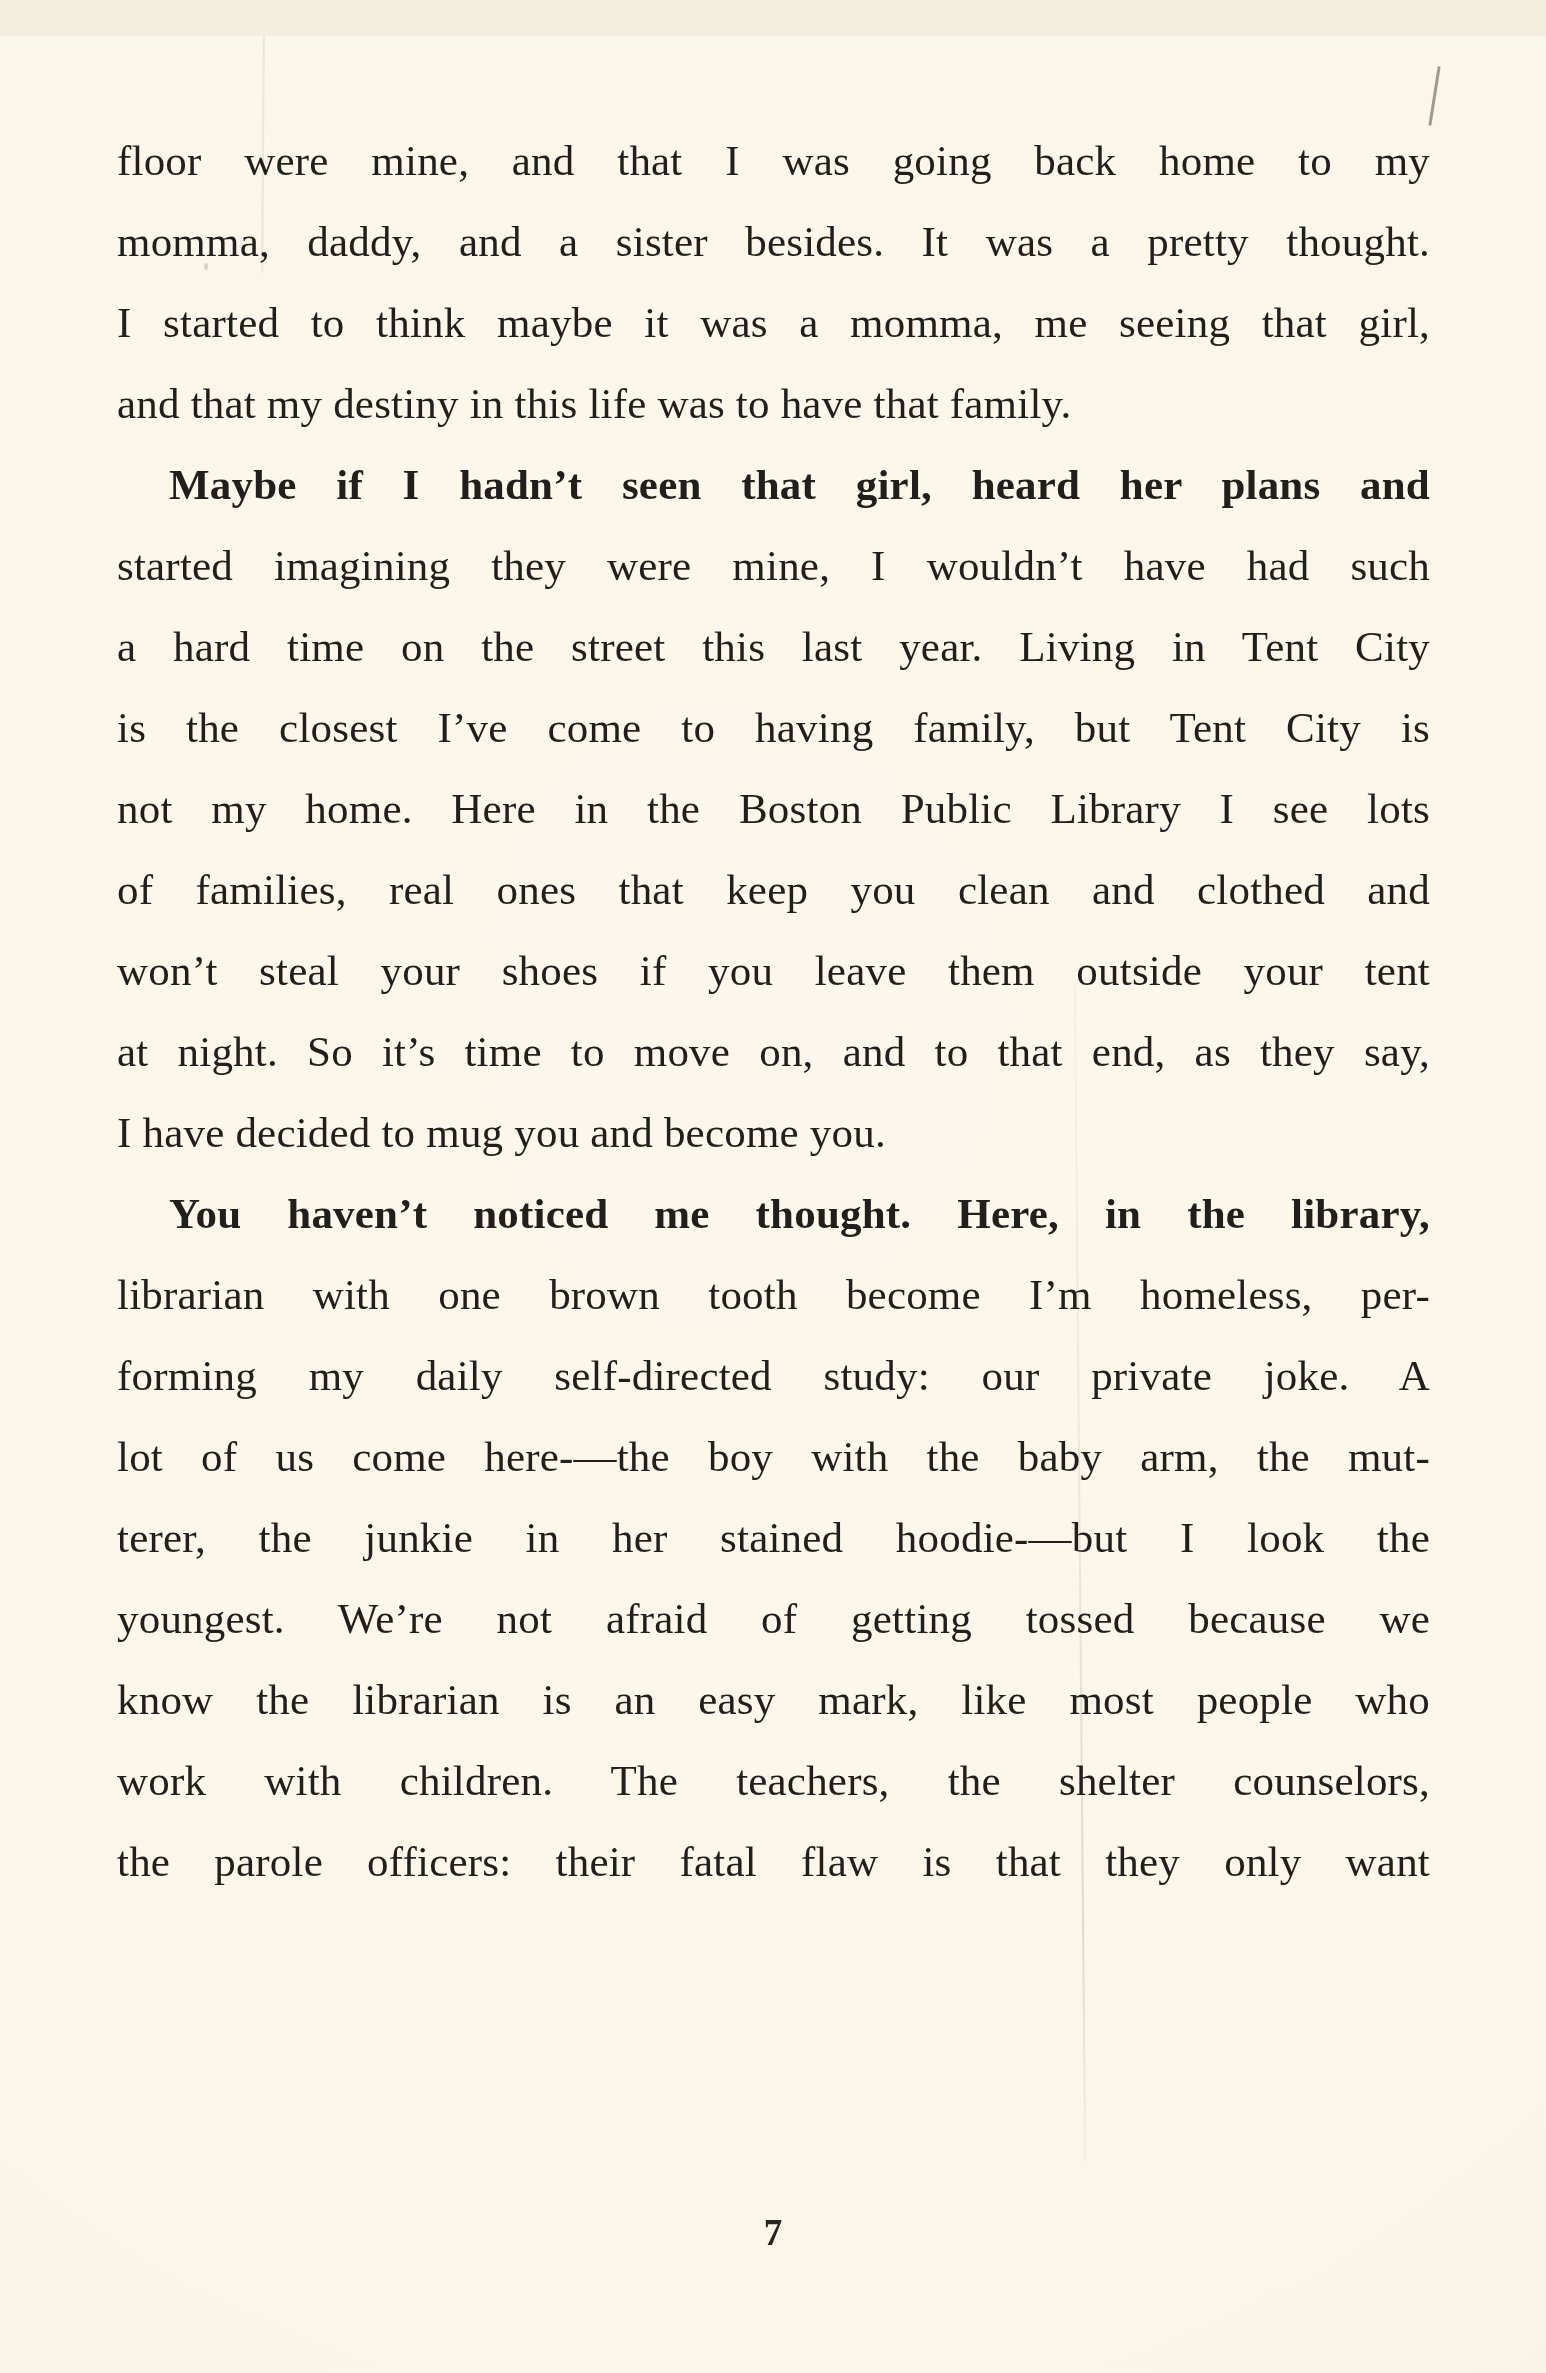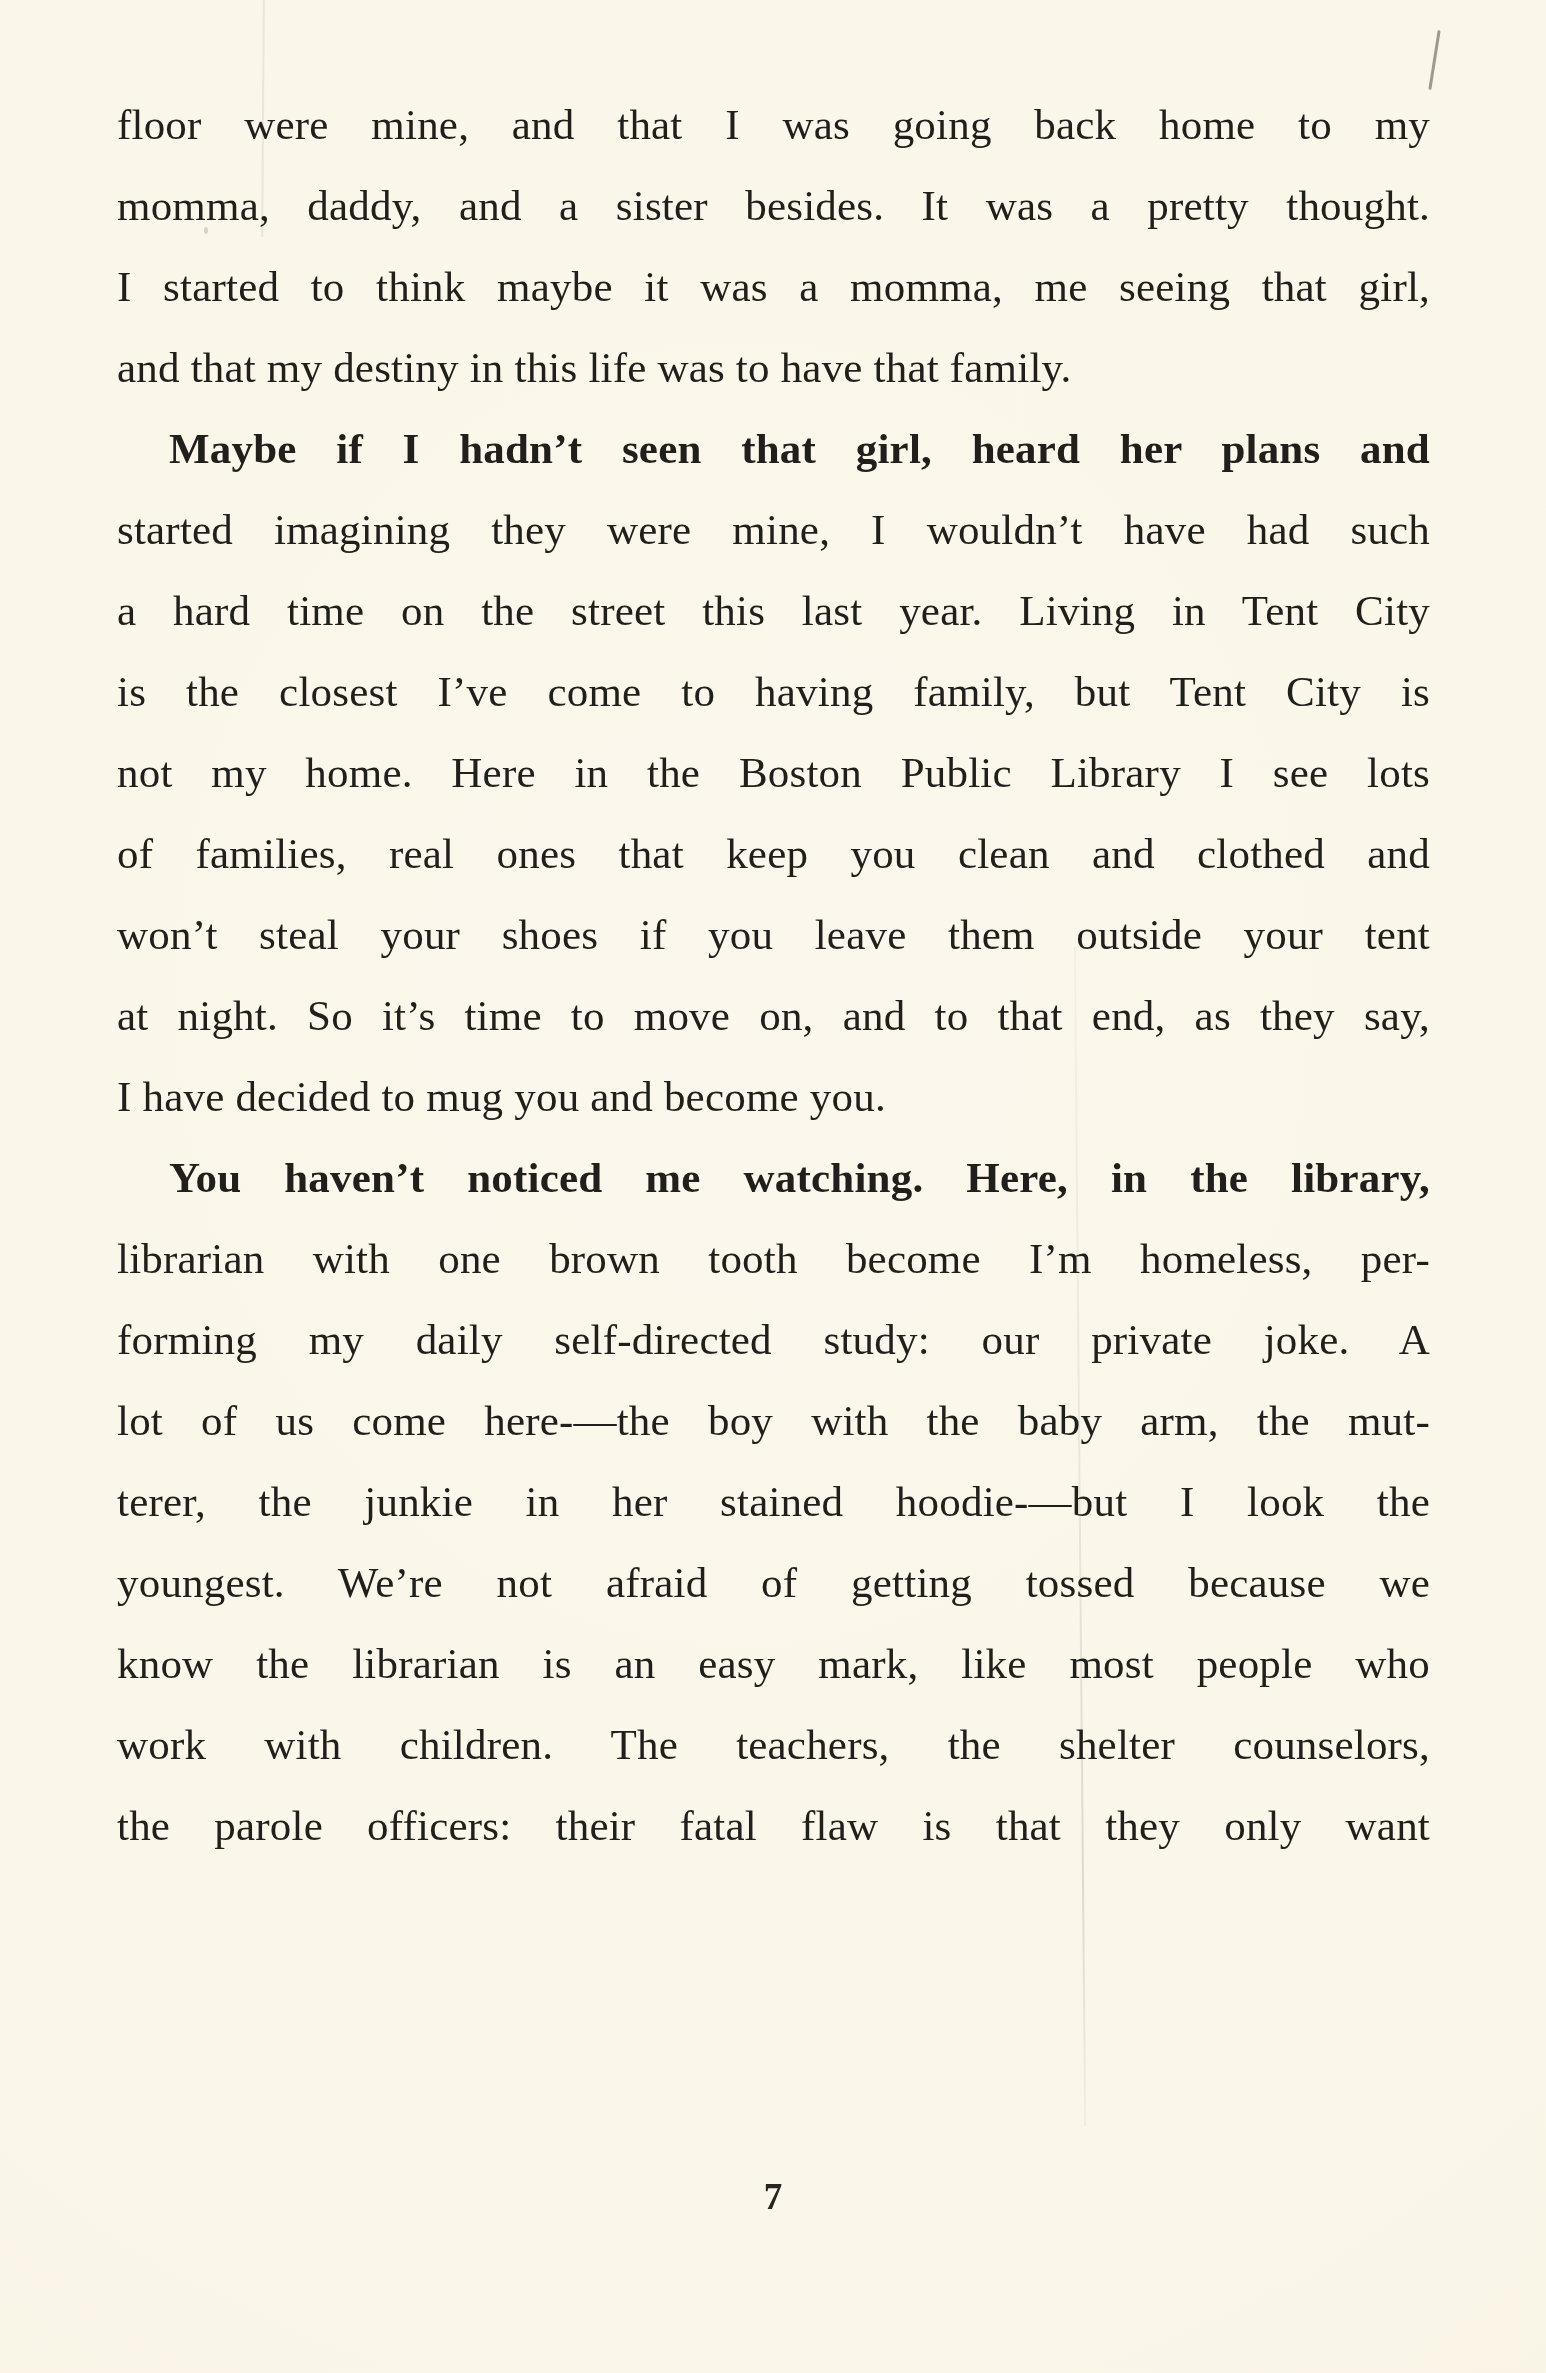--- a/index.html
+++ b/index.html
@@ -12,20 +12,21 @@
     background: #f3eedd;
     position: relative;
     font-family: "Liberation Serif", serif;
   }
   .page {
     position: absolute;
     inset: 0;
     overflow: hidden;
     background:
       radial-gradient(ellipse 120% 90% at 48% 42%, #fbf7ec 0%, #faf6e9 55%, #f8f3e4 100%);
+    margin-top: 36px;
   }
   .text-block {
     position: absolute;
     left: 117px;
     top: 84px;
     width: 1313px;
     color: #201f1c;
     font-size: 43px;
     line-height: 81px;
     letter-spacing: 0.2px;
@@ -112,21 +113,21 @@
       <div class="line flush">and that my destiny in this life was to have that family.</div>
       <div class="line indent">Maybe if I hadn’t seen that girl, heard her plans and</div>
       <div class="line">started imagining they were mine, I wouldn’t have had such</div>
       <div class="line">a hard time on the street this last year. Living in Tent City</div>
       <div class="line">is the closest I’ve come to having family, but Tent City is</div>
       <div class="line">not my home. Here in the Boston Public Library I see lots</div>
       <div class="line">of families, real ones that keep you clean and clothed and</div>
       <div class="line">won’t steal your shoes if you leave them outside your tent</div>
       <div class="line">at night. So it’s time to move on, and to that end, as they say,</div>
       <div class="line flush">I have decided to mug you and become you.</div>
-      <div class="line indent">You haven’t noticed me watching. Here, in the library,</div>
+      <div class="line indent">You haven’t noticed me thought. Here, in the library,</div>
       <div class="line">librarian with one brown tooth become I’m homeless, per-</div>
       <div class="line">forming my daily self-directed study: our private joke. A</div>
       <div class="line">lot of us come here-—the boy with the baby arm, the mut-</div>
       <div class="line">terer, the junkie in her stained hoodie-—but I look the</div>
       <div class="line">youngest. We’re not afraid of getting tossed because we</div>
       <div class="line">know the librarian is an easy mark, like most people who</div>
       <div class="line">work with children. The teachers, the shelter counselors,</div>
       <div class="line">the parole officers: their fatal flaw is that they only want</div>
     </div>
 

